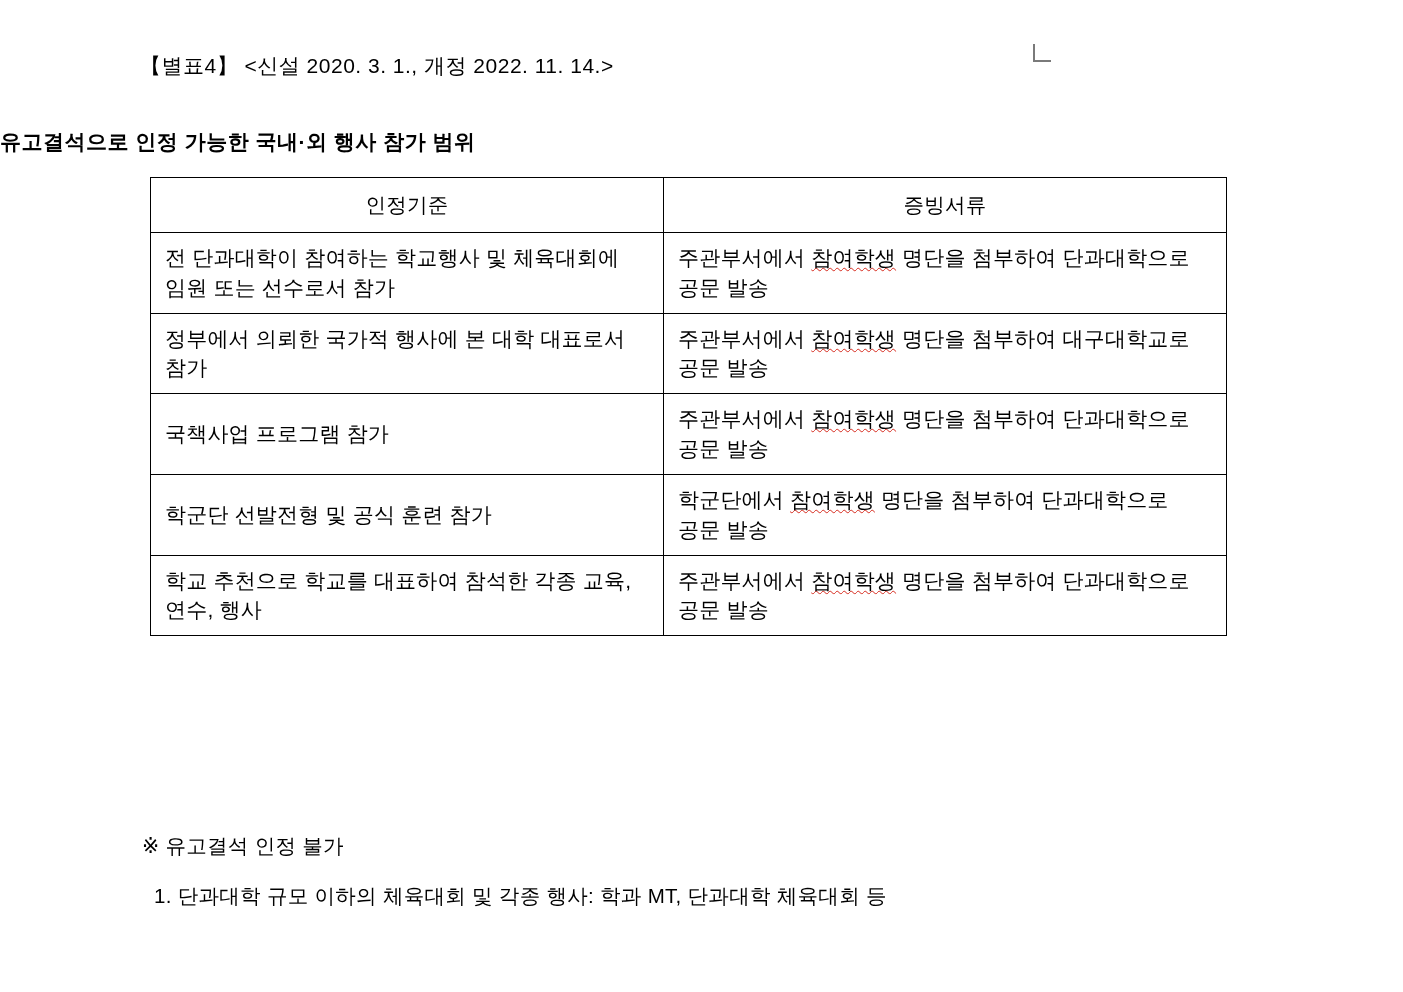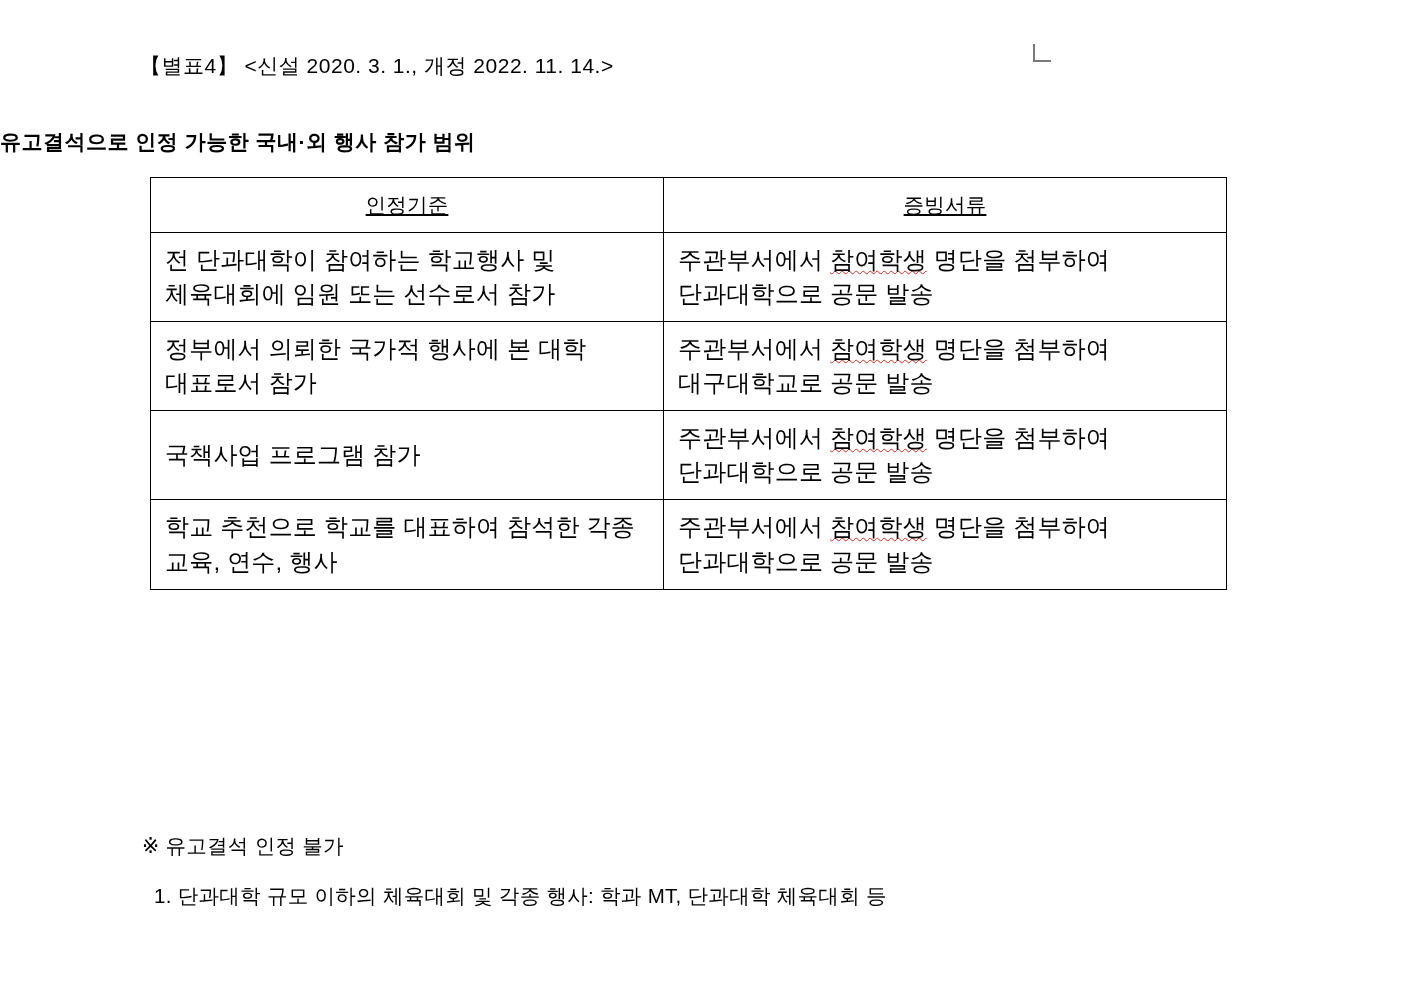--- a/index.html
+++ b/index.html
@@ -54,32 +54,31 @@
     left: 150px;
     top: 177px;
     width: 1076px;
     border-collapse: collapse;
     table-layout: fixed;
   }
   table.main-table td, table.main-table th {
     border: 1.6px solid #000000;
     vertical-align: middle;
     padding: 10px 14px;
-    font-size: 24px;
+    font-size: 21px;
     line-height: 1.42;
     letter-spacing: 0.2px;
     word-break: keep-all;
   }
   table.main-table thead th {
     text-align: center;
     font-weight: normal;
     font-size: 20.5px;
     height: 32px;
     padding: 11px 10px;
-    text-decoration: underline;
   }
   col.c1 { width: 513px; }
   col.c2 { width: 563px; }
 
   td.left-cell { text-align: left; }
   td.right-cell { text-align: left; }
 
   
   .sq {
     text-decoration: underline;
@@ -129,20 +128,24 @@
         </tr>
         <tr>
           <td class="left-cell" style="white-space: pre-line;">정부에서 의뢰한 국가적 행사에 본 대학 대표로서 참가</td>
           <td class="right-cell"><span>주관부서에서 </span><span class="sq">참여학생</span><span> 명단을 첨부하여 대구대학교로 공문 발송</span></td>
         </tr>
         <tr>
           <td class="left-cell" style="white-space: pre-line;">국책사업 프로그램 참가</td>
           <td class="right-cell"><span>주관부서에서 </span><span class="sq">참여학생</span><span> 명단을 첨부하여 단과대학으로 공문 발송</span></td>
         </tr>
         <tr>
+          <td class="left-cell" style="white-space: pre-line;">학군단 선발전형 및 공식 훈련 참가</td>
+          <td class="right-cell"><span>학군단에서 </span><span class="sq">참여학생</span><span> 명단을 첨부하여 단과대학으로 공문 발송</span></td>
+        </tr>
+        <tr>
           <td class="left-cell" style="white-space: pre-line;">학교 추천으로 학교를 대표하여 참석한 각종 교육, 연수, 행사</td>
           <td class="right-cell"><span>주관부서에서 </span><span class="sq">참여학생</span><span> 명단을 첨부하여 단과대학으로 공문 발송</span></td>
         </tr>
       </tbody>
   </table>
 
   <div class="notes">
     <div class="note-head">※ 유고결석 인정 불가</div>
     <div class="note-item">1. 단과대학 규모 이하의 체육대회 및 각종 행사: 학과 MT, 단과대학 체육대회 등</div>
   </div>

